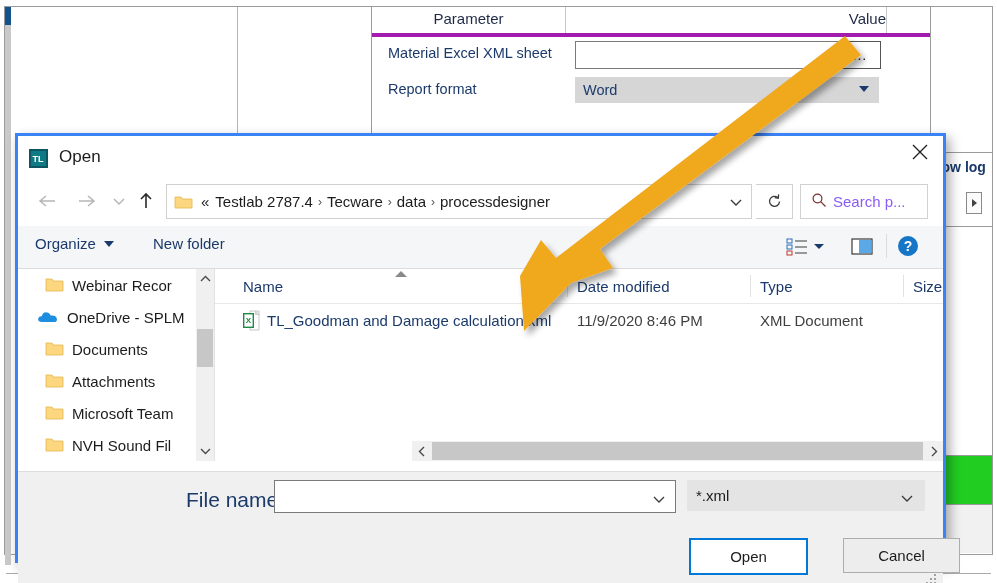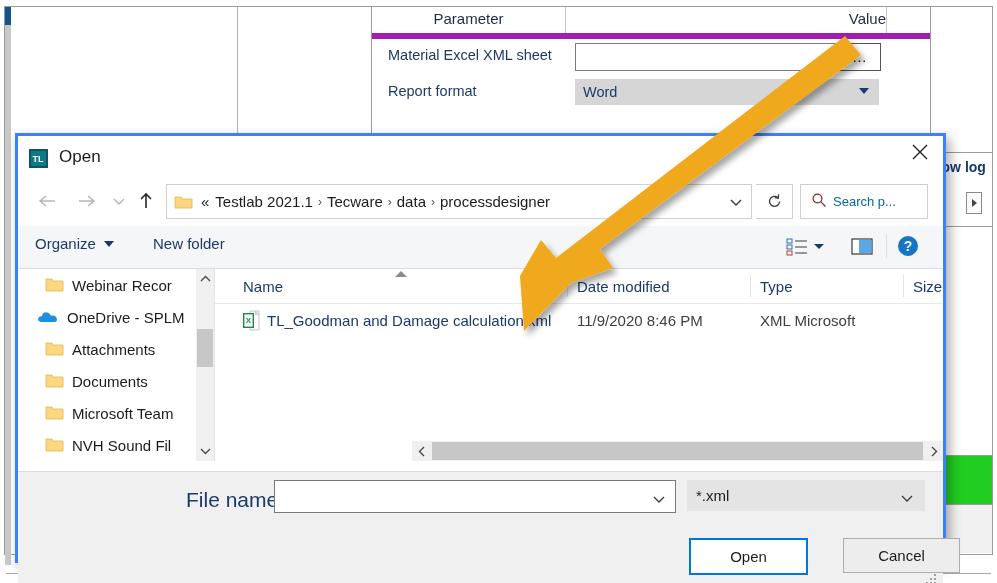--- a/index.html
+++ b/index.html
@@ -36,21 +36,21 @@
   #bg-col-div-3 { left: 930px; background: #9b9b9b; }
 
   
   .param-table {
     position: absolute;
     left: 372px; top: 7px; width: 558px;
   }
   .param-head-row {
     position: relative;
     height: 26px;
-    border-bottom: 6px solid #a21caf;
+    border-bottom: 4px solid #a21caf;
     background: #ffffff;
   }
   .param-head-cell {
     position: absolute;
     top: 3px;
     font-size: 15px;
     color: #1f2a44;
     text-align: center;
   }
   #param-head-parameter { left: 0; width: 193px; }
@@ -286,21 +286,21 @@
   #search-box {
     position: absolute;
     left: 782px; top: 4px;
     width: 126px; height: 33px;
     border: 1px solid #d0d0d0;
     background: #ffffff;
     display: flex; align-items: center;
   }
   #search-icon-wrap { margin-left: 10px; margin-right: 6px; }
   #search-placeholder {
-    font-size: 13px; color: #0369a1;
+    font-size: 15px; color: #8b5cf6;
     white-space: nowrap;
   }
 
   
   #dialog-commandbar {
     position: relative;
     height: 42px;
     background: #f5f6f7;
     border-bottom: 1px solid #dcdcdc;
   }
@@ -627,21 +627,21 @@
       </svg>
     </span>
 
     <div id="address-bar">
       <span id="address-folder-icon">
         <svg width="20" height="16" viewBox="0 0 20 16">
           <path d="M1 3 L7 3 L8.5 5 L18 5 L18 14 L1 14 Z" fill="#fcd77f" stroke="#e3b54e" stroke-width="0.8"></path>
         </svg>
       </span>
       <span class="crumb">«</span>
-      <span class="crumb">Testlab 2021.1</span>
+      <span class="crumb">Testlab 2787.4</span>
       <span class="crumb-sep">›</span>
       <span class="crumb">Tecware</span>
       <span class="crumb-sep">›</span>
       <span class="crumb">data</span>
       <span class="crumb-sep">›</span>
       <span class="crumb">processdesigner</span>
       <span id="address-dropdown">
         <svg width="14" height="12" viewBox="0 0 14 12">
           <path d="M2 4 L7 9 L12 4" stroke="#3a3a3a" stroke-width="1.4" fill="none"></path>
         </svg>
@@ -717,29 +717,29 @@
           </svg>
         </span>
         <span class="nav-entry-label">OneDrive - SPLM</span>
       </div>
       <div class="nav-entry indent">
         <span class="nav-folder-icon">
           <svg width="19" height="16" viewBox="0 0 19 16">
             <path d="M1 2 L7 2 L8.3 4 L18 4 L18 14 L1 14 Z" fill="#fcd77f" stroke="#e3b54e" stroke-width="0.8"></path>
           </svg>
         </span>
-        <span class="nav-entry-label">Attachments</span>
+        <span class="nav-entry-label">Documents</span>
       </div>
       <div class="nav-entry indent">
         <span class="nav-folder-icon">
           <svg width="19" height="16" viewBox="0 0 19 16">
             <path d="M1 2 L7 2 L8.3 4 L18 4 L18 14 L1 14 Z" fill="#fcd77f" stroke="#e3b54e" stroke-width="0.8"></path>
           </svg>
         </span>
-        <span class="nav-entry-label">Documents</span>
+        <span class="nav-entry-label">Attachments</span>
       </div>
       <div class="nav-entry indent">
         <span class="nav-folder-icon">
           <svg width="19" height="16" viewBox="0 0 19 16">
             <path d="M1 2 L7 2 L8.3 4 L18 4 L18 14 L1 14 Z" fill="#fcd77f" stroke="#e3b54e" stroke-width="0.8"></path>
           </svg>
         </span>
         <span class="nav-entry-label">Microsoft Team</span>
       </div>
       <div class="nav-entry indent">
@@ -784,21 +784,21 @@
           <svg width="20" height="21" viewBox="0 0 20 21">
             <path d="M8 1 L17 1 L17 20 L8 20 Z" fill="#ffffff" stroke="#b9b9b9" stroke-width="0.8"></path>
             <path d="M13.5 1 L17 4.5 L13.5 4.5 Z" fill="#dedede" stroke="#b9b9b9" stroke-width="0.6"></path>
             <rect x="1" y="3" width="11" height="15" fill="#1f8a44"></rect>
             <rect x="2.4" y="4.4" width="8.2" height="12.2" fill="#ffffff"></rect>
             <text x="6.5" y="13.4" font-family="Liberation Sans, sans-serif" font-size="8" fill="#1f8a44" text-anchor="middle" font-weight="bold">X</text>
           </svg>
         </span>
         <span class="file-cell" id="file-cell-name">TL_Goodman and Damage calculation.xml</span>
         <span class="file-cell" id="file-cell-date">11/9/2020 8:46 PM</span>
-        <span class="file-cell" id="file-cell-type">XML Microsoft</span>
+        <span class="file-cell" id="file-cell-type">XML Document</span>
       </div>
 
       <div id="hscroll-area">
         <div id="hscroll-left">
           <svg width="8" height="11" viewBox="0 0 8 11">
               <path d="M6 1 L1.5 5.5 L6 10" stroke="#4a4a4a" stroke-width="1.4" fill="none"></path>
             </svg>
         </div>
         <div id="hscroll-thumb"></div>
         <div id="hscroll-right">

